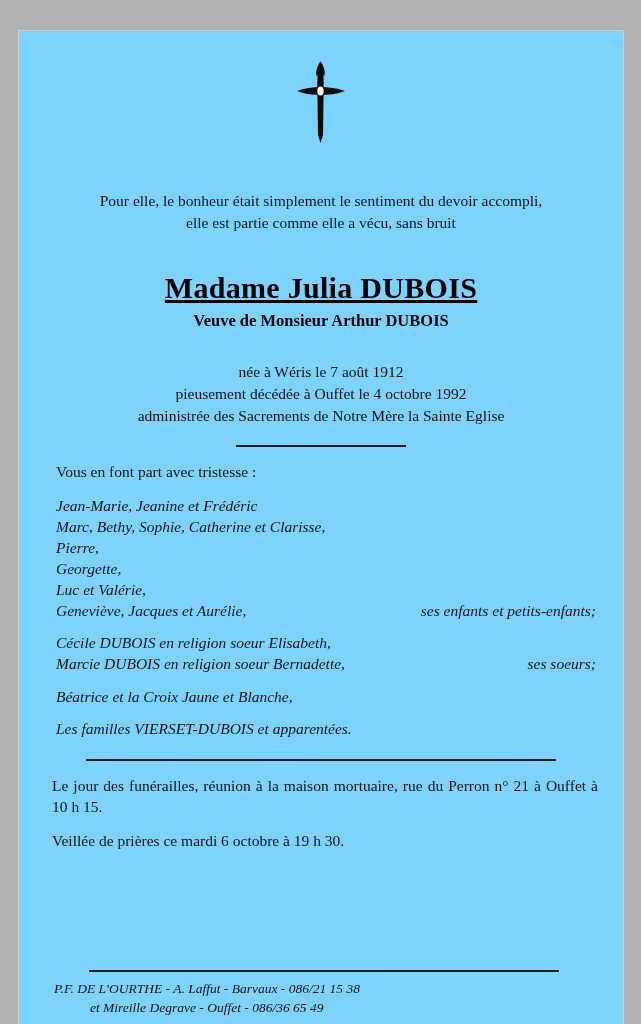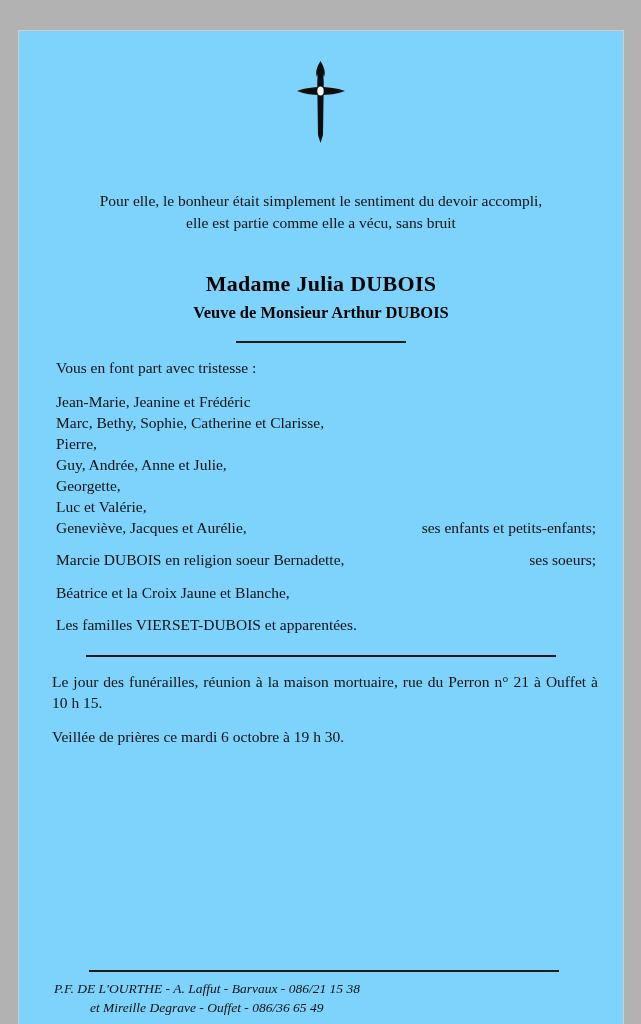--- a/index.html
+++ b/index.html
@@ -48,24 +48,25 @@
     margin-top: 42px;
     text-align: center;
     font-size: 15.5px;
     line-height: 1.45;
     color: #111;
   }
 
   .name {
     margin-top: 36px;
     text-align: center;
-    font-size: 22px;
+    font-size: 30px;
     font-weight: bold;
     letter-spacing: 0.3px;
     color: #000;
+    text-decoration: underline;
   }
   .widow {
     margin-top: 6px;
     text-align: center;
     font-size: 16.5px;
     font-weight: bold;
     color: #000;
   }
 
   .birthdeath {
@@ -90,20 +91,21 @@
     color: #111;
     padding-left: 12px;
   }
 
   .family {
     margin-top: 14px;
     font-size: 15.5px;
     line-height: 1.36;
     color: #111;
     padding-left: 12px;
+    font-style: italic;
   }
   .fam-row {
     display: flex;
     justify-content: space-between;
     align-items: baseline;
   }
   .fam-left { white-space: nowrap; }
   .fam-right {
     white-space: nowrap;
     padding-right: 2px;
@@ -158,57 +160,62 @@
     </div>
 
     <div class="intro">
       <div>Pour elle, le bonheur était simplement le sentiment du devoir accompli,</div>
       <div>elle est partie comme elle a vécu, sans bruit</div>
     </div>
 
     <div class="name">Madame Julia DUBOIS</div>
     <div class="widow">Veuve de Monsieur Arthur DUBOIS</div>
 
+    <div class="birthdeath">
+      <div>née à Wéris le 7 août 1912</div>
+      <div>pieusement décédée à Ouffet le 4 octobre 1992</div>
+      <div>administrée des Sacrements de Notre Mère la Sainte Eglise</div>
+    </div>
 
     <div class="rule rule-short"></div>
 
     <div class="announce">Vous en font part avec tristesse :</div>
 
     <div class="family">
       <div class="fam-row">
         <span class="fam-left">Jean-Marie, Jeanine et Frédéric</span>
         <span class="fam-right"></span>
       </div>
       <div class="fam-row">
         <span class="fam-left">Marc, Bethy, Sophie, Catherine et Clarisse,</span>
         <span class="fam-right"></span>
       </div>
       <div class="fam-row">
         <span class="fam-left">Pierre,</span>
-        <span class="fam-right"></span>
-      </div>
-      <div class="fam-row">
-        <span class="fam-left">Guy, Andrée, Anne et Julie,</span>
         <span class="fam-right"></span>
       </div>
       <div class="fam-row">
         <span class="fam-left">Georgette,</span>
         <span class="fam-right"></span>
       </div>
       <div class="fam-row">
         <span class="fam-left">Luc et Valérie,</span>
         <span class="fam-right"></span>
       </div>
       <div class="fam-row">
         <span class="fam-left">Geneviève, Jacques et Aurélie,</span>
         <span class="fam-right">ses enfants et petits-enfants;</span>
       </div>
 
       <div class="gap"></div>
 
+      <div class="fam-row">
+        <span class="fam-left">Cécile DUBOIS en religion soeur Elisabeth,</span>
+        <span class="fam-right"></span>
+      </div>
       <div class="fam-row">
         <span class="fam-left">Marcie DUBOIS en religion soeur Bernadette,</span>
         <span class="fam-right">ses soeurs;</span>
       </div>
 
       <div class="gap"></div>
 
       <div class="fam-row">
         <span class="fam-left">Béatrice et la Croix Jaune et Blanche,</span>
       </div>

